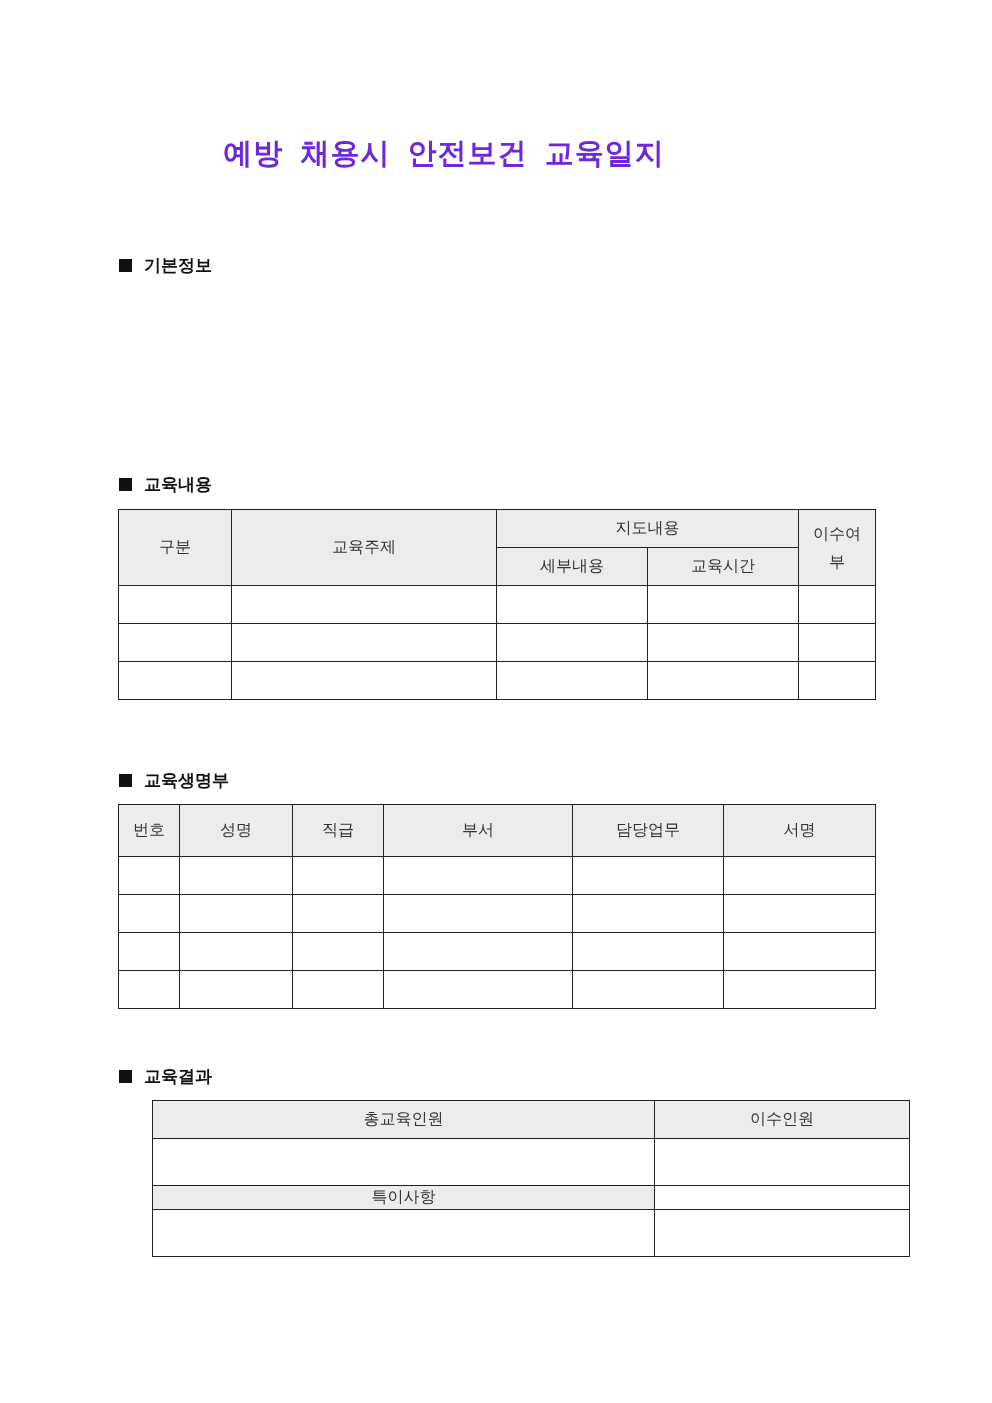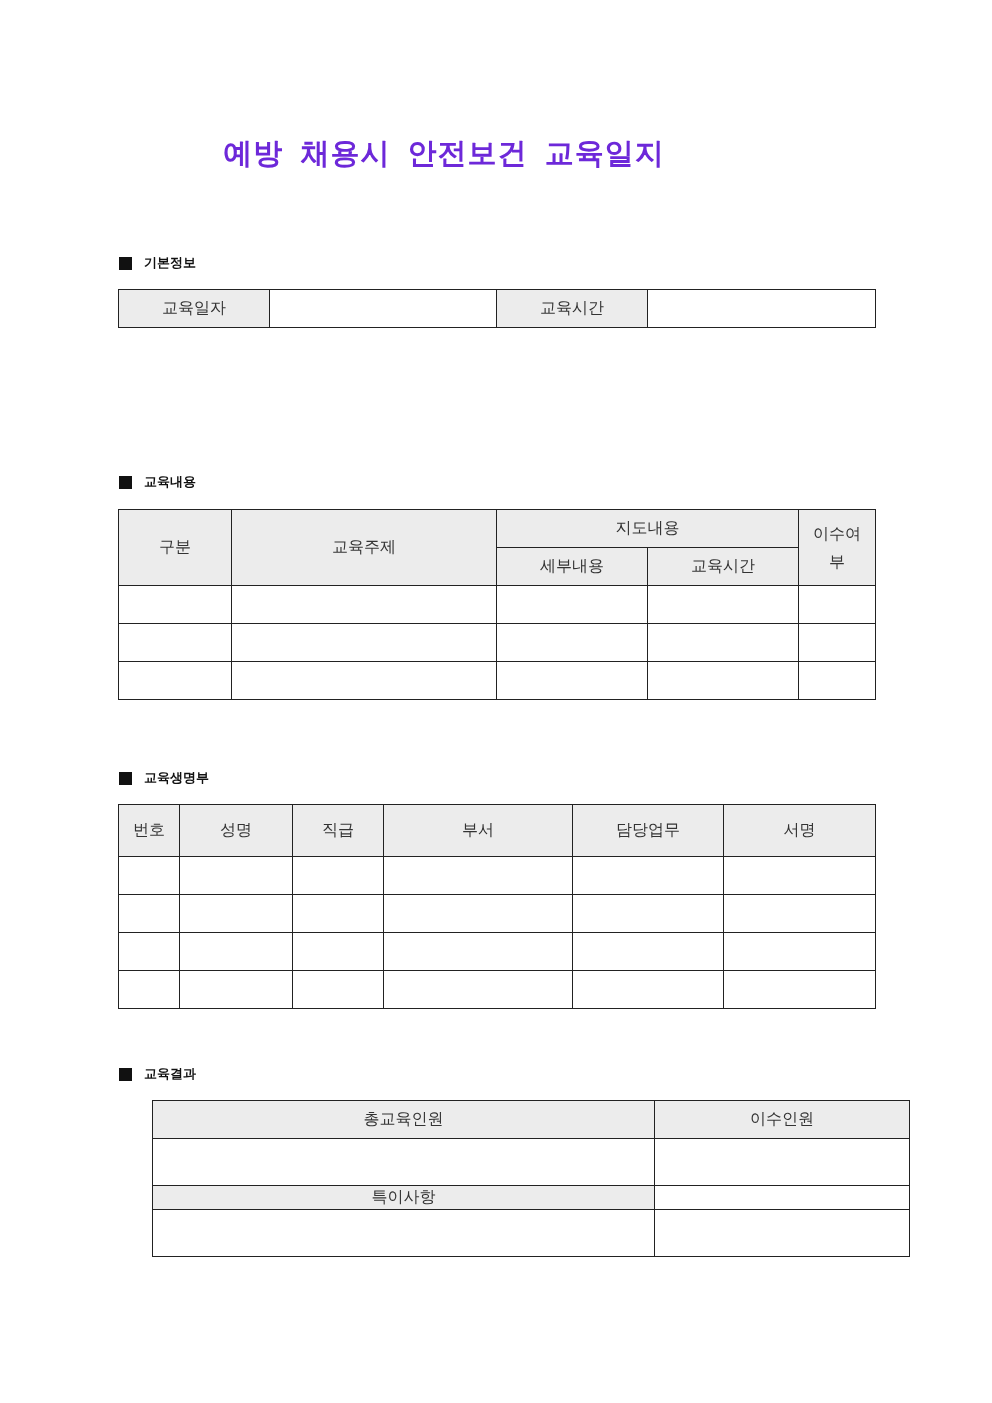--- a/index.html
+++ b/index.html
@@ -1,18 +1,18 @@
 <!DOCTYPE html>
 <html><head>
 <meta charset="utf-8">
 <style>
   html, body { margin: 0; padding: 0; background: #ffffff; }
   body { width: 992px; height: 1403px; position: relative; font-family: "DejaVu Sans", "Liberation Sans", sans-serif; color: #222; }
   .title { position: absolute; left: 0; width: 888px; top: 134px; text-align: center; font-size: 29px; font-weight: bold; letter-spacing: 1px; word-spacing: 6px; color: #6d28d9; }
-  .section-heading { position: absolute; left: 119px; font-size: 13px; font-weight: bold; color: #111; display: flex; align-items: center; }
+  .section-heading { position: absolute; left: 119px; font-size: 17px; font-weight: bold; color: #111; display: flex; align-items: center; }
   .square-icon { display: inline-block; width: 13px; height: 13px; background: #111; margin-right: 12px; }
   table.grid { position: absolute; left: 118px; border-collapse: collapse; table-layout: fixed; }
   table.grid td { border: 1px solid #222; padding: 0; text-align: center; vertical-align: middle; font-size: 16px; color: #333; box-sizing: border-box; }
   td.hd { background: #ececec; }
   td.blank { background: #ffffff; }
 </style>
 </head>
 <body>
 
 <div class="title">예방 채용시 안전보건 교육일지</div>
@@ -22,26 +22,20 @@
   <span>기본정보</span>
 </div>
 <table class="grid" style="top:289px; width:757px;">
   <colgroup>
       <col style="width:151px">
       <col style="width:227px">
       <col style="width:151px">
       <col style="width:228px">
     </colgroup>
   <tbody>
-      <tr style="height:38px;">
-    <td class="hd">교육일자</td>
-    <td class="blank"></td>
-    <td class="hd">교육시간</td>
-    <td class="blank"></td>
-  </tr>
 </tbody>
   </table>
 
 <div class="section-heading" style="top:473px;">
   <span class="square-icon"></span>
   <span>교육내용</span>
 </div>
 <table class="grid" style="top:509px; width:757px;">
   <colgroup>
       <col style="width:113px">

